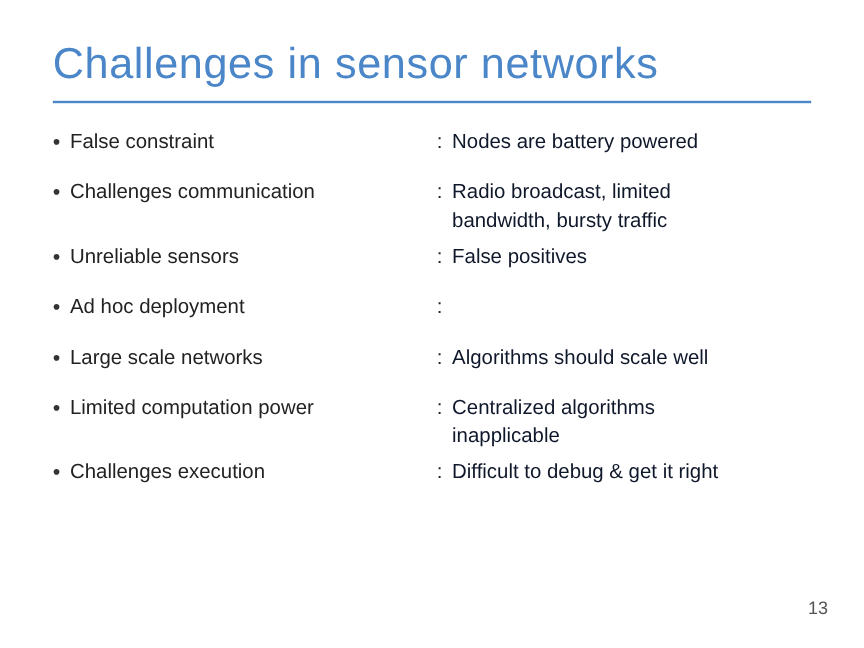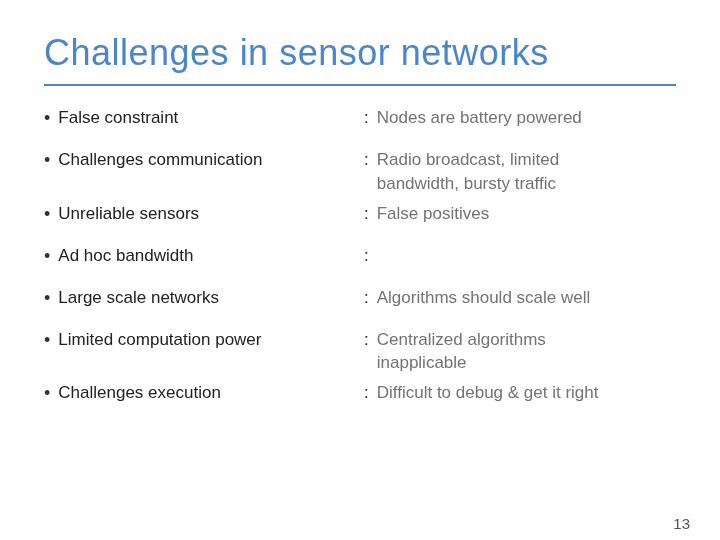--- a/index.html
+++ b/index.html
@@ -81,27 +81,27 @@
     .colon {
       font-size: 17px;
       color: #222;
       margin-right: 8px;
       flex-shrink: 0;
       margin-top: 2px;
     }
 
     .right-text {
       font-size: 17px;
-      color: #737373;
+      color: #0f172a;
       line-height: 1.4;
     }
 
     .page-number {
       position: absolute;
-      bottom: 8px;
+      bottom: 24px;
       right: 30px;
       font-size: 15px;
       color: #555;
     }
   </style>
 </head>
 <body>
 
 <div class="slide">
   <h1 class="title">Challenges in sensor networks</h1>
@@ -138,21 +138,21 @@
       </div>
       <div class="right-col">
         <span class="colon">:</span>
         <span class="right-text">False positives</span>
       </div>
     </div>
 
     <div class="row">
       <div class="left-col">
         <span class="bullet">•</span>
-        <span class="left-text">Ad hoc bandwidth</span>
+        <span class="left-text">Ad hoc deployment</span>
       </div>
       <div class="right-col">
         <span class="colon">:</span>
       </div>
     </div>
 
     <div class="row">
       <div class="left-col">
         <span class="bullet">•</span>
         <span class="left-text">Large scale networks</span>

